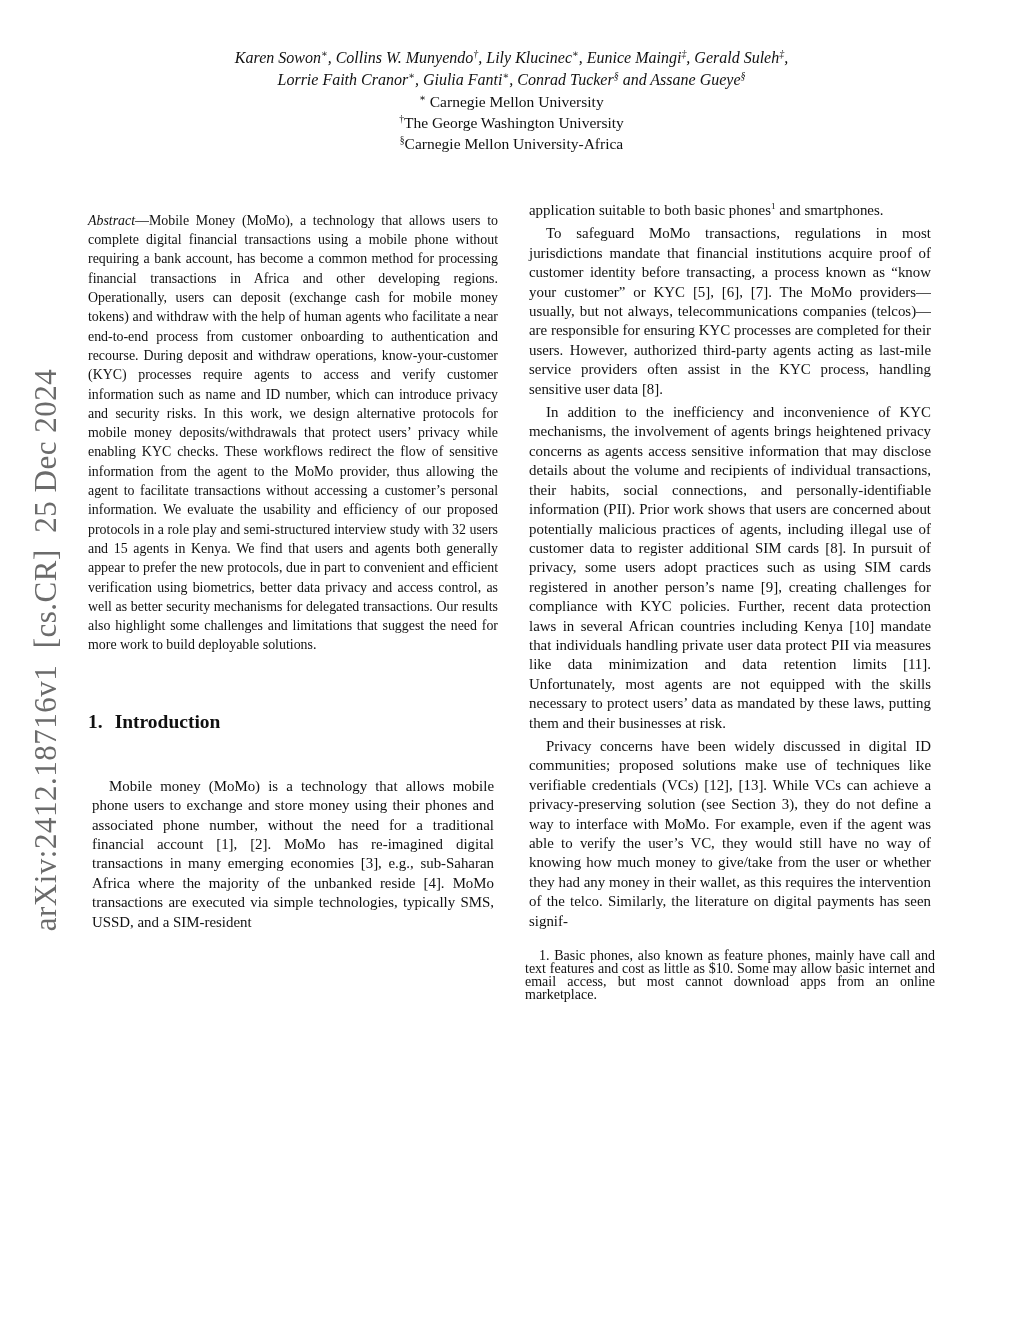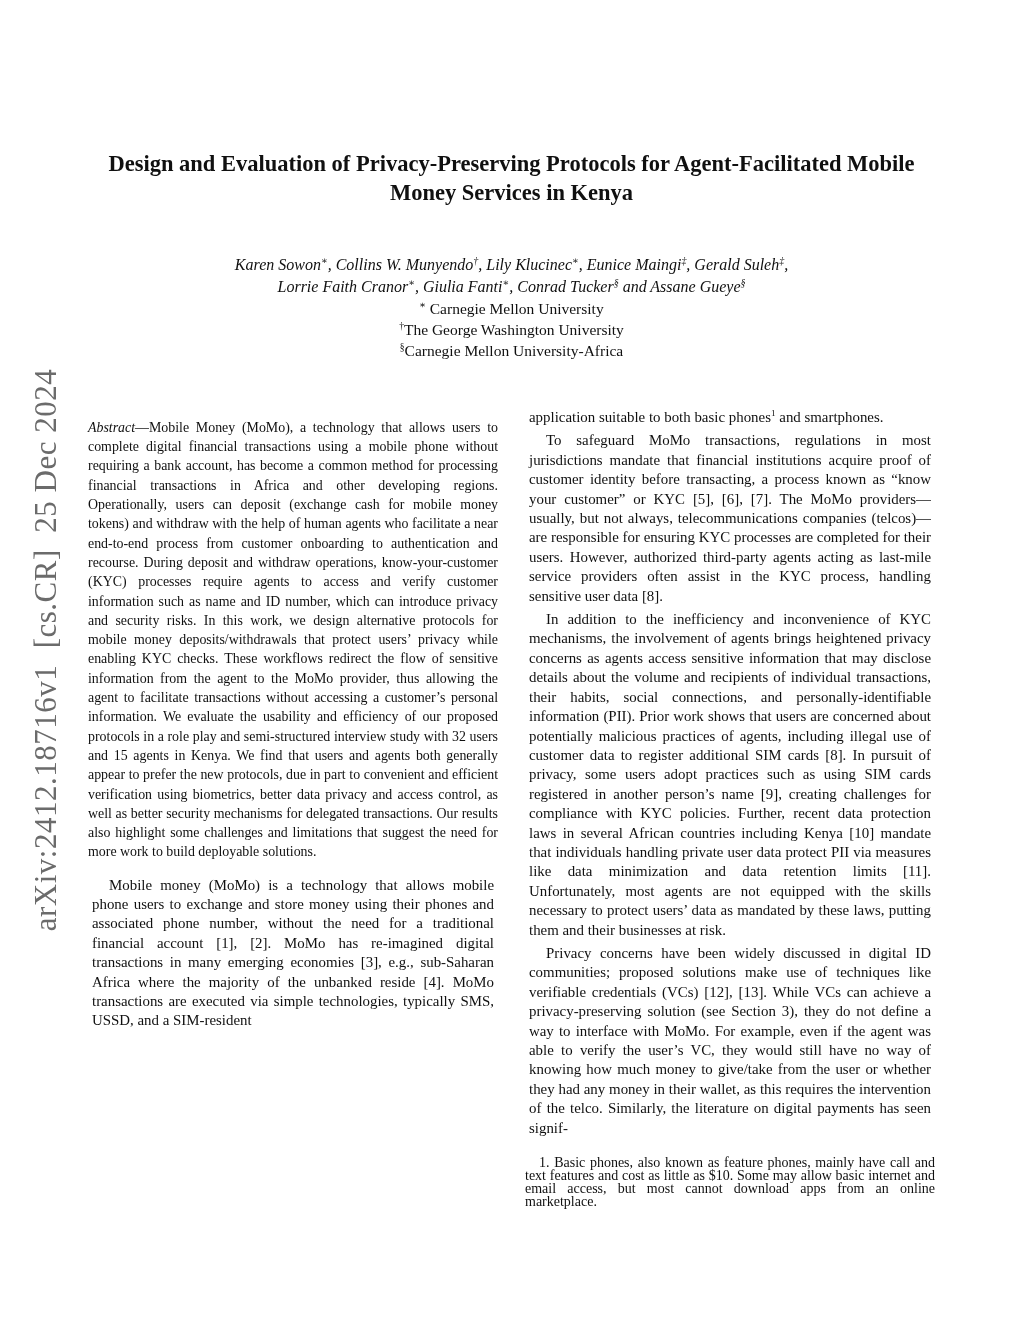--- a/index.html
+++ b/index.html
@@ -82,40 +82,40 @@
     text-indent: 14px;
   }
 </style>
 </head>
 <body>
 
 <div class="watermark">arXiv:2412.18716v1  [cs.CR]  25 Dec 2024</div>
 
 <div class="content">
 
-  <div class="title">
-    <div class="title-inner">Design and Evaluation of Privacy-Preserving Protocols for Agent-Facilitated Mobile Money Services in Kenya</div>
-  </div>
 
   <div class="authors">
     <div>Karen Sowon<sup>∗</sup>, Collins W. Munyendo<sup>†</sup>, Lily Klucinec<sup>∗</sup>, Eunice Maingi<sup>‡</sup>, Gerald Suleh<sup>‡</sup>,</div>
     <div>Lorrie Faith Cranor<sup>∗</sup>, Giulia Fanti<sup>∗</sup>, Conrad Tucker<sup>§</sup> and Assane Gueye<sup>§</sup></div>
   </div>
 
   <div class="affiliations">
     <div><sup>∗</sup> Carnegie Mellon University</div>
     <div><sup>†</sup>The George Washington University</div>
     <div><sup>§</sup>Carnegie Mellon University-Africa</div>
   </div>
 
   <div class="columns">
 
     <div class="col">
       <p class="abstract"><em>Abstract</em>—Mobile Money (MoMo), a technology that allows users to complete digital financial transactions using a mobile phone without requiring a bank account, has become a common method for processing financial transactions in Africa and other developing regions. Operationally, users can deposit (exchange cash for mobile money tokens) and withdraw with the help of human agents who facilitate a near end-to-end process from customer onboarding to authentication and recourse. During deposit and withdraw operations, know-your-customer (KYC) processes require agents to access and verify customer information such as name and ID number, which can introduce privacy and security risks. In this work, we design alternative protocols for mobile money deposits/withdrawals that protect users’ privacy while enabling KYC checks. These workflows redirect the flow of sensitive information from the agent to the MoMo provider, thus allowing the agent to facilitate transactions without accessing a customer’s personal information. We evaluate the usability and efficiency of our proposed protocols in a role play and semi-structured interview study with 32 users and 15 agents in Kenya. We find that users and agents both generally appear to prefer the new protocols, due in part to convenient and efficient verification using biometrics, better data privacy and access control, as well as better security mechanisms for delegated transactions. Our results also highlight some challenges and limitations that suggest the need for more work to build deployable solutions.</p>
 
+      <div class="section-heading">
+        <span class="heading-number">1.</span><span>Introduction</span>
+      </div>
 
       <p class="para indent">Mobile money (MoMo) is a technology that allows mobile phone users to exchange and store money using their phones and associated phone number, without the need for a traditional financial account [1], [2]. MoMo has re-imagined digital transactions in many emerging economies [3], e.g., sub-Saharan Africa where the majority of the unbanked reside [4]. MoMo transactions are executed via simple technologies, typically SMS, USSD, and a SIM-resident</p>
     </div>
 
     <div class="col">
       <p class="para">application suitable to both basic phones<sup>1</sup> and smartphones.</p>
       <p class="para indent">To safeguard MoMo transactions, regulations in most jurisdictions mandate that financial institutions acquire proof of customer identity before transacting, a process known as “know your customer” or KYC [5], [6], [7]. The MoMo providers—usually, but not always, telecommunications companies (telcos)—are responsible for ensuring KYC processes are completed for their users. However, authorized third-party agents acting as last-mile service providers often assist in the KYC process, handling sensitive user data [8].</p>
       <p class="para indent">In addition to the inefficiency and inconvenience of KYC mechanisms, the involvement of agents brings heightened privacy concerns as agents access sensitive information that may disclose details about the volume and recipients of individual transactions, their habits, social connections, and personally-identifiable information (PII). Prior work shows that users are concerned about potentially malicious practices of agents, including illegal use of customer data to register additional SIM cards [8]. In pursuit of privacy, some users adopt practices such as using SIM cards registered in another person’s name [9], creating challenges for compliance with KYC policies. Further, recent data protection laws in several African countries including Kenya [10] mandate that individuals handling private user data protect PII via measures like data minimization and data retention limits [11]. Unfortunately, most agents are not equipped with the skills necessary to protect users’ data as mandated by these laws, putting them and their businesses at risk.</p>
       <p class="para indent">Privacy concerns have been widely discussed in digital ID communities; proposed solutions make use of techniques like verifiable credentials (VCs) [12], [13]. While VCs can achieve a privacy-preserving solution (see Section 3), they do not define a way to interface with MoMo. For example, even if the agent was able to verify the user’s VC, they would still have no way of knowing how much money to give/take from the user or whether they had any money in their wallet, as this requires the intervention of the telco. Similarly, the literature on digital payments has seen signif-</p>
       <p class="footnote">1. Basic phones, also known as feature phones, mainly have call and text features and cost as little as $10. Some may allow basic internet and email access, but most cannot download apps from an online marketplace.</p>

